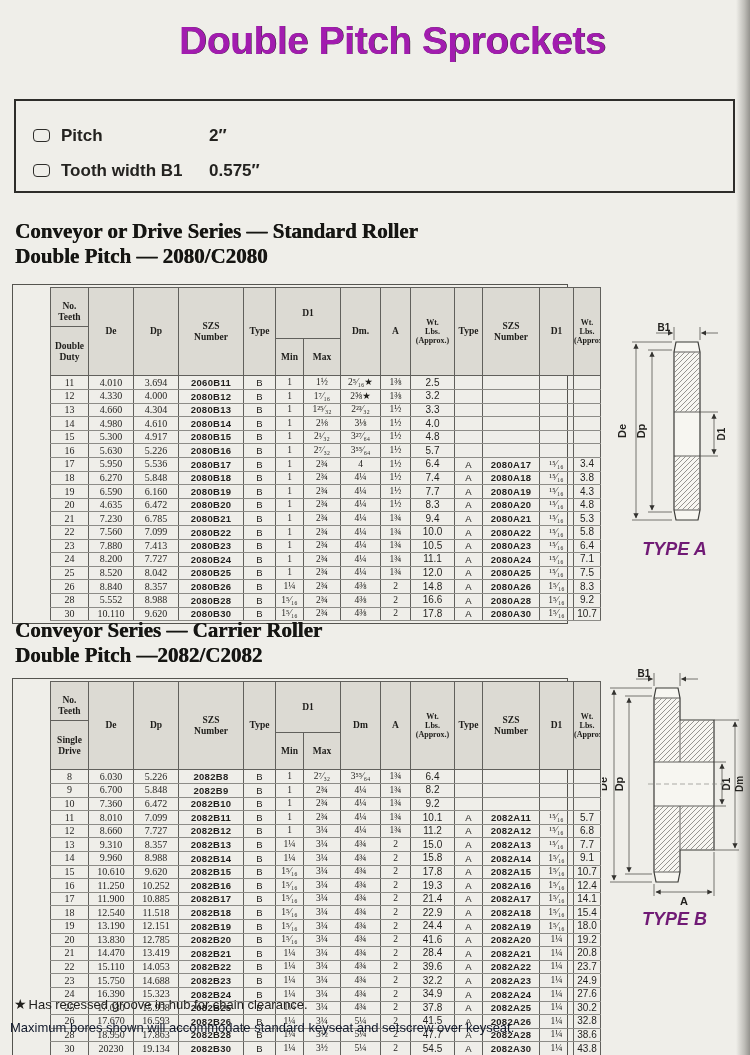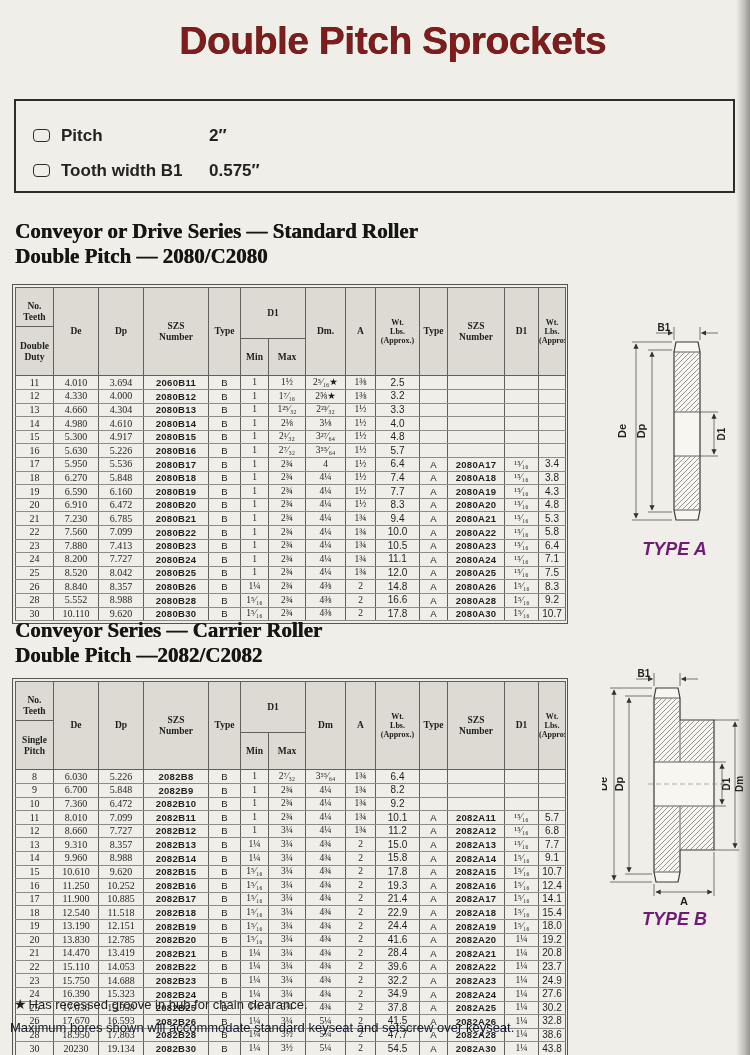--- a/index.html
+++ b/index.html
@@ -5,38 +5,38 @@
   html,body{margin:0;padding:0;}
   body{
     width:750px;height:1055px;position:relative;overflow:hidden;
     background:#efeee9;
     font-family:"Liberation Sans",sans-serif;color:#23221f;
   }
   .scan-edge{position:absolute;top:0;right:0;width:14px;height:100%;
     background:linear-gradient(to right,rgba(0,0,0,0),rgba(88,86,80,.32) 60%,rgba(58,56,52,.5));}
   
   .page-title{position:absolute;left:0;right:0;top:20px;text-align:center;padding-left:35px;
-    font:bold 39px/1.1 "Liberation Sans",sans-serif;color:#7f1d1d;letter-spacing:-.5px;
+    font:bold 39px/1.1 "Liberation Sans",sans-serif;color:#a21caf;letter-spacing:-.5px;
     text-shadow:.5px 0 0 #2d2d29;}
   
   .spec-box{position:absolute;left:14px;top:99px;width:721px;height:94px;box-sizing:border-box;
     border:2px solid #2e2d2a;padding-top:17px;}
   .spec-row{display:flex;align-items:center;height:35px;}
   .bullet{width:15px;height:11px;border:1.8px solid #2e2d2a;border-radius:4px;margin-left:17px;flex:0 0 auto;}
   .spec-label{margin-left:11px;width:148px;font:bold 17px/1 "Liberation Sans",sans-serif;color:#242320;}
   .spec-value{font:bold 17px/1 "Liberation Sans",sans-serif;color:#242320;}
   
   .sec-head{position:absolute;left:15px;font:bold 21px/25px "Liberation Serif",serif;color:#161613;
     text-shadow:.4px 0 0 #161613;}
   #sec1-head{top:219px;} #sec2-head{top:618px;}
   
   .tbl-wrap{position:absolute;left:12px;width:556px;box-sizing:border-box;
     border:1px solid #55544f;padding:2px;}
   #table1-wrap{top:284px;} #table2-wrap{top:678px;}
-  table.sprk{width:100%;border-collapse:collapse;table-layout:fixed;border:1.8px solid #23221f;}
+  table.sprk{width:100%;border-collapse:collapse;table-layout:fixed;border:1.8px solid #23221f;margin-left:35px;}
   .sprk th,.sprk td{border:0.8px solid #61605c;text-align:center;vertical-align:middle;
     padding:0;overflow:hidden;}
   .sprk th{background:#dcdad3;font:bold 9.5px/1.15 "Liberation Serif",serif;white-space:pre-line;
     padding:1px 0;color:#1e1d1a;}
   .sprk thead tr:first-child th{height:26px;}
   .sprk thead tr:last-child th{height:18px;}
   .th-wt{font-size:8px !important;}
   .th-teeth{padding:0 !important;}
   .tt{border-bottom:0.8px solid #61605c;padding:2px 0 3px;}
   .tdy{padding:3px 0 2px;}
@@ -278,21 +278,21 @@
           <td class="c7">4¼</td>
           <td class="c8">1½</td>
           <td class="c9">7.7</td>
           <td class="c10 sep">A</td>
           <td class="c11">2080A19</td>
           <td class="c12">¹⁵⁄₁₆</td>
           <td class="c13">4.3</td>
         </tr>
         <tr>
           <td class="c0">20</td>
-          <td class="c1">6.910</td>
+          <td class="c1">4.635</td>
           <td class="c2">6.472</td>
           <td class="c3">2080B20</td>
           <td class="c4">B</td>
           <td class="c5">1</td>
           <td class="c6">2¾</td>
           <td class="c7">4¼</td>
           <td class="c8">1½</td>
           <td class="c9">8.3</td>
           <td class="c10 sep">A</td>
           <td class="c11">2080A20</td>
@@ -487,21 +487,21 @@
         <col style="width:28px">
         <col style="width:57px">
       <col style="width:34px">
         <col style="width:27px">
     </colgroup>
     <thead>
       <tr>
         <th rowspan="2" class="th-teeth">
           <div class="tt">No.
 Teeth</div>
-          <div class="tdy">Single Pitch</div>
+          <div class="tdy">Single Drive</div>
         </th>
         <th rowspan="2">De</th>
         <th rowspan="2">Dp</th>
         <th rowspan="2">SZS
 Number</th>
         <th rowspan="2">Type</th>
         <th colspan="2">D1</th>
         <th rowspan="2">Dm</th>
         <th rowspan="2">A</th>
         <th rowspan="2" class="th-wt">Wt.

